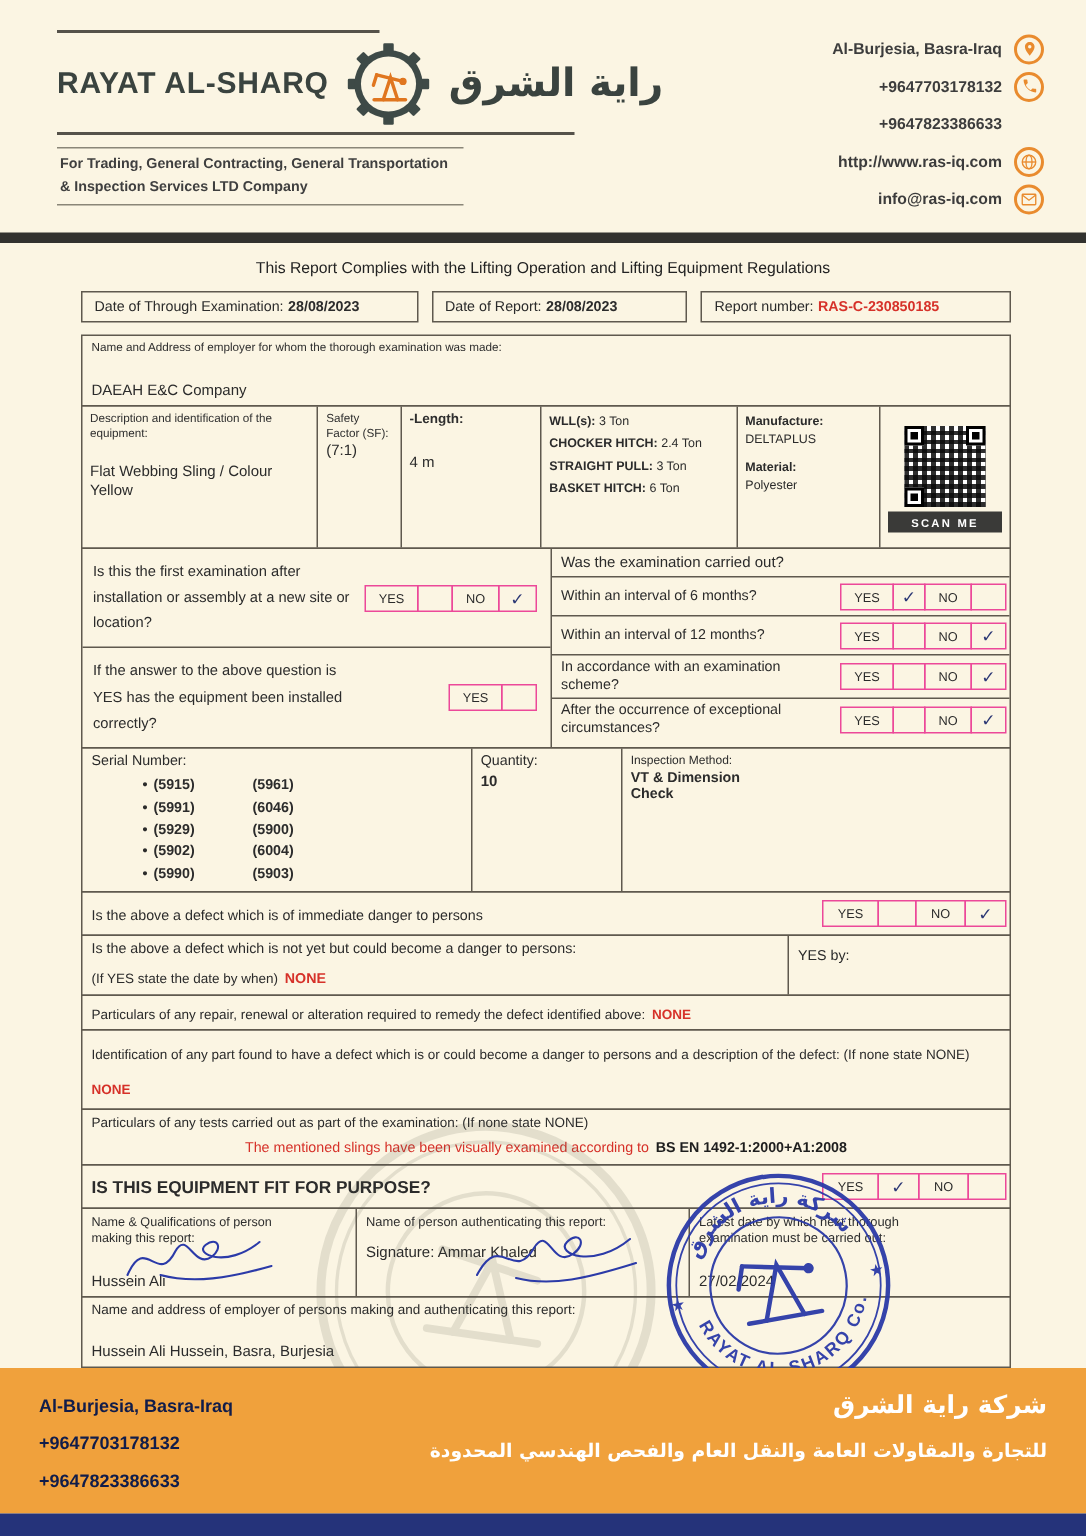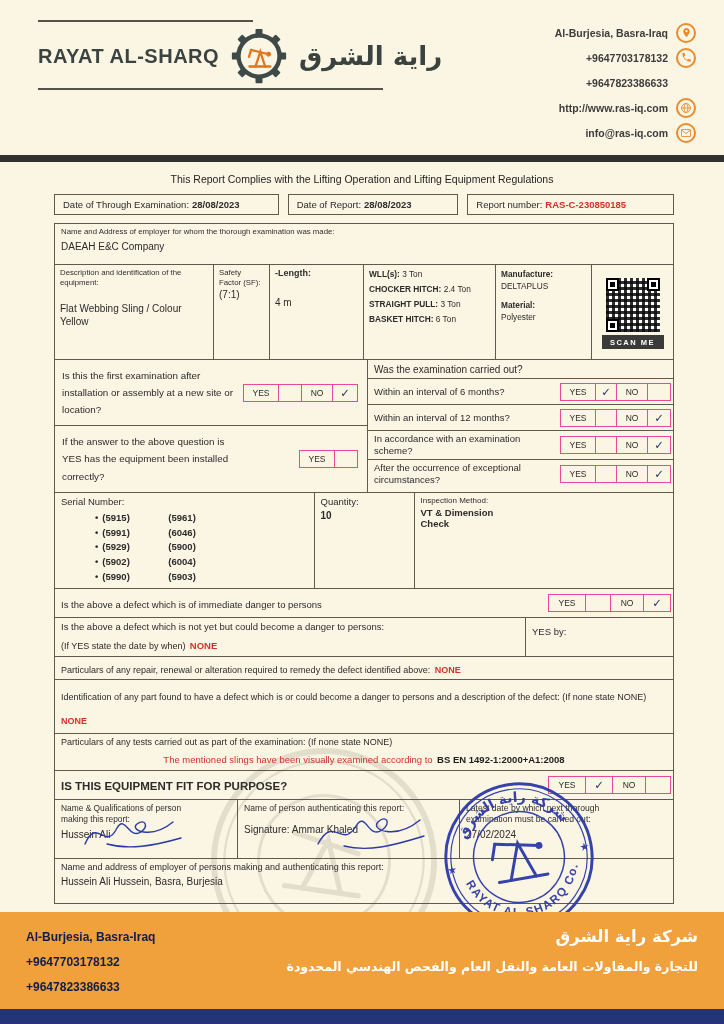--- a/index.html
+++ b/index.html
@@ -33,40 +33,40 @@
   .dates-row{display:flex;gap:9px}
   .date-box{border:1px solid #5f594e;padding:4px 8px;font-size:9.5px;white-space:nowrap}
   .date-box .v{font-weight:bold;margin-left:3px}
   .red{color:#d63129;font-weight:bold}
 
   .tbl{margin-top:9px}
   .trow{display:flex;border:1px solid #5f594e;margin-top:-1px}
   .tcell{padding:3px 6px}
   .bl{border-left:1px solid #5f594e}
   .lbl{font-size:7.8px;color:#2e2e2e;line-height:1.3}
-  .val{font-size:10px;margin-top:3px;line-height:1.3}
+  .val{font-size:10px;margin-top:17px;line-height:1.3}
   .b{font-weight:bold}
 
   .cgrp{display:flex;margin-right:2px}
   .cc{border:1px solid #ec4899;margin-left:-1px;height:18px;display:flex;align-items:center;justify-content:center;font-size:8.5px;background:transparent}
   .cc.first{margin-left:0}
   .mark{color:#2c3875;font-weight:bold;font-size:11.5px;font-family:"DejaVu Sans",sans-serif}
 
   
   .equip .ecol{padding:3px 5px;min-height:94px}
   .wll-line{font-size:8.3px;margin-top:5px}
   .wll-line .wl{font-weight:bold}
   .qrwrap{display:flex;flex-direction:column;align-items:center;justify-content:center}
   .qr{width:54px;height:54px;background-color:#fff;position:relative;margin:3px auto 3px;
       background-image:repeating-linear-gradient(0deg, rgba(10,10,10,.85) 0 3px, transparent 3px 6px),
                        repeating-linear-gradient(90deg, rgba(10,10,10,.85) 0 3px, transparent 3px 6px)}
   .qr .f{position:absolute;width:13px;height:13px;border:2.5px solid #000;background:#fff}
   .qr .f::after{content:"";position:absolute;inset:2px;background:#000}
   .f.tl{top:0;left:0}.f.tr{top:0;right:0}.f.bl{bottom:0;left:0}
-  .scanme{width:62px;background:#3a3a38;color:#fff;font-size:7.5px;text-align:center;padding:2.5px 0;letter-spacing:1.5px;font-weight:bold}
+  .scanme{width:76px;background:#3a3a38;color:#fff;font-size:7.5px;text-align:center;padding:2.5px 0;letter-spacing:1.5px;font-weight:bold}
 
   
   .qcol{padding:0;width:312px}
   .qblock{display:flex;align-items:center;justify-content:space-between;padding:5px 7px;height:66px}
   .qblock.first{border-bottom:1px solid #5f594e;height:66px}
   .qtext{width:176px;font-size:9.8px;line-height:1.75}
   .carried-header{font-size:10px;padding:4px 6px 3px;border-bottom:1px solid #5f594e}
   .crow{display:flex;align-items:center;justify-content:space-between;padding:2px 0 2px 6px;border-bottom:1px solid #5f594e;min-height:26px}
   .crow:last-child{border-bottom:none}
   .ctext{font-size:9.5px;width:170px;line-height:1.25}
@@ -132,20 +132,24 @@
             <path d="M21 44 H45"></path>
             <path d="M28 44 L33.5 27 L39 44"></path>
             <path d="M23 25 L43 30"></path>
             <path d="M23 25 L20.5 33"></path>
           </g>
           <circle cx="43" cy="30" r="2.8" fill="#e0761f"></circle>
         </svg>
         <span class="brand-ar ar">راية الشرق</span>
       </div>
       <div class="rule bottom"></div>
+      <div class="tagline">
+        <div>For Trading, General Contracting, General Transportation</div>
+        <div>&amp; Inspection Services LTD Company</div>
+      </div>
     </div>
 
     <div class="contacts">
       <div class="contact-row">
         <span class="contact-text">Al-Burjesia, Basra-Iraq</span>
         <span class="contact-icon">
           <svg width="11" height="11" viewBox="0 0 24 24">
               <path d="M12 2C8.1 2 5 5.1 5 9c0 5.2 7 13 7 13s7-7.8 7-13c0-3.9-3.1-7-7-7zm0 9.5A2.5 2.5 0 1 1 12 6.5a2.5 2.5 0 0 1 0 5z" fill="#e98b2e"></path>
             </svg>
         </span>

